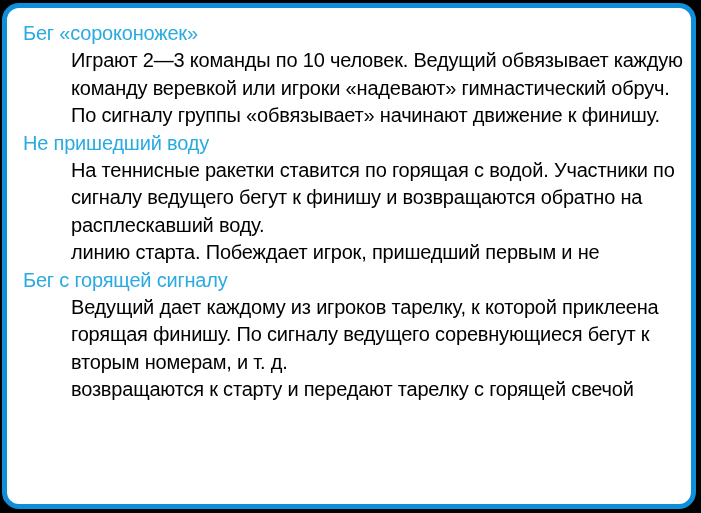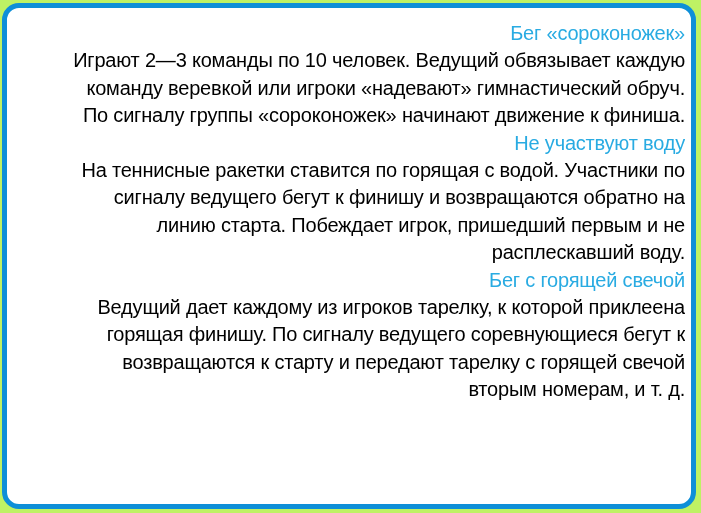--- a/index.html
+++ b/index.html
@@ -38,37 +38,38 @@
     color: var(--body-color, #000000);
     white-space: nowrap;
     overflow: hidden;
   }
   .line { white-space: nowrap; }
   .heading {
     color: var(--heading-color, #29abe2);
   }
   .body-line {
     color: var(--body-color, #000000);
+    margin-left: 48px;
   }
 </style>
 </head>
 <body>
 
-<div class="page" style="--border-color: #0e8fd8; --heading-color: #29abe2; --body-color: #000000; background: #bef264; text-align: right;">
+<div class="page" style="--border-color: #0e8fd8; --heading-color: #29abe2; --body-color: #000000; background: #000000;">
   <div class="frame">
     <div class="content" id="doc-content">
         <div class="line heading">Бег «сороконожек»</div>
         <div class="line body-line">Играют 2—3 команды по 10 человек. Ведущий обвязывает каждую</div>
         <div class="line body-line">команду веревкой или игроки «надевают» гимнастический обруч.</div>
-        <div class="line body-line">По сигналу группы «сороконожек» начинают движение к финиша.</div>
-        <div class="line heading">Не участвуют воду</div>
+        <div class="line body-line">По сигналу группы «обвязывает» начинают движение к финишу.</div>
+        <div class="line heading">Не пришедший воду</div>
         <div class="line body-line">На теннисные ракетки ставится по горящая с водой. Участники по</div>
         <div class="line body-line">сигналу ведущего бегут к финишу и возвращаются обратно на</div>
+        <div class="line body-line">расплескавший воду.</div>
         <div class="line body-line">линию старта. Побеждает игрок, пришедший первым и не</div>
-        <div class="line body-line">расплескавший воду.</div>
-        <div class="line heading">Бег с горящей свечой</div>
+        <div class="line heading">Бег с горящей сигналу</div>
         <div class="line body-line">Ведущий дает каждому из игроков тарелку, к которой приклеена</div>
         <div class="line body-line">горящая финишу. По сигналу ведущего соревнующиеся бегут к</div>
+        <div class="line body-line">вторым номерам, и т. д.</div>
         <div class="line body-line">возвращаются к старту и передают тарелку с горящей свечой</div>
-        <div class="line body-line">вторым номерам, и т. д.</div>
       </div>
   </div>
 </div>
 
 </body></html>

